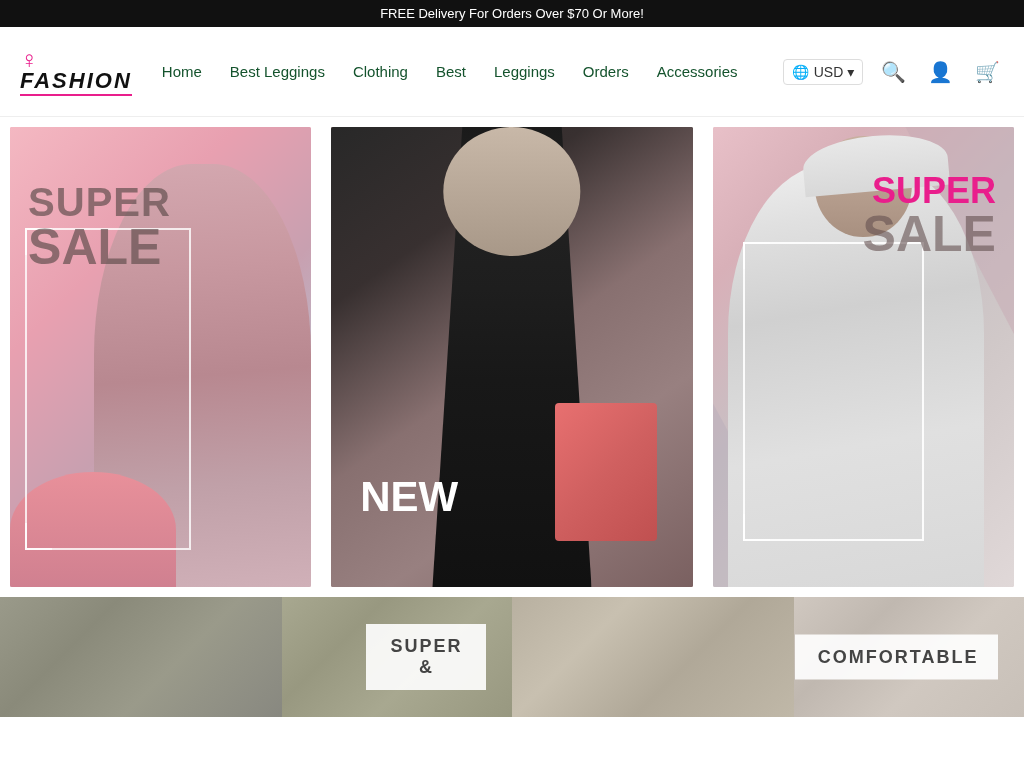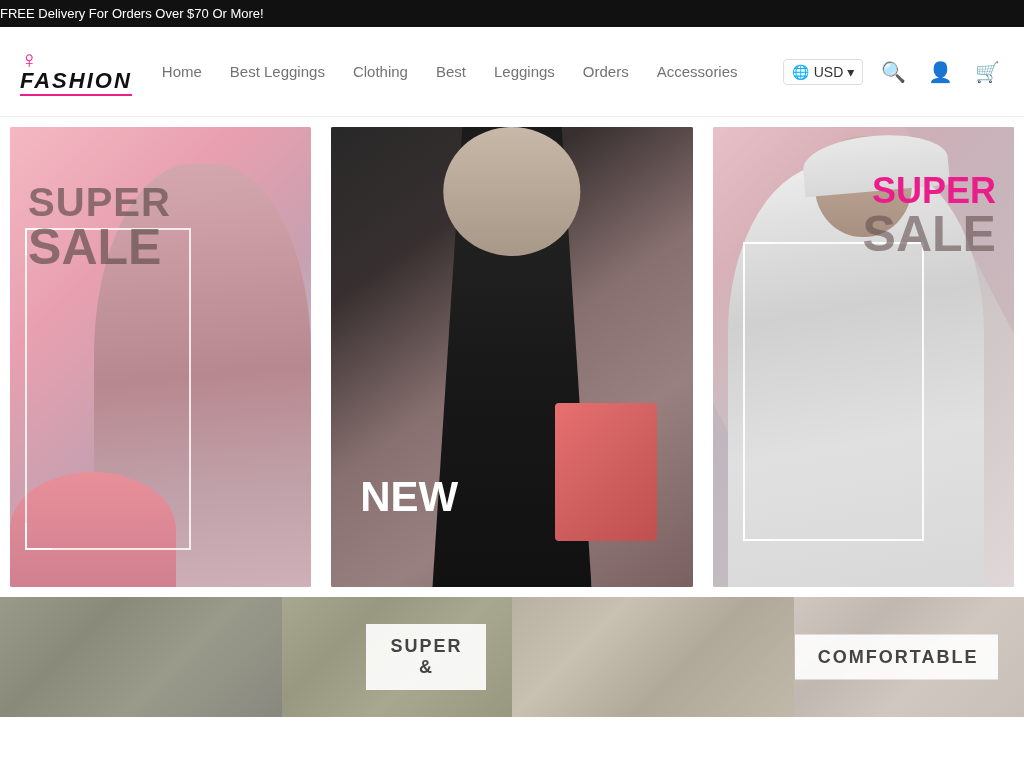--- a/index.html
+++ b/index.html
@@ -2,21 +2,21 @@
 <html><head>
   <meta charset="utf-8">
   <style>
     * { margin: 0; padding: 0; box-sizing: border-box; }
     body { font-family: Arial, sans-serif; width: 1024px; overflow-x: hidden; background: #fff; }
 
     
     .top-banner {
       background: #111;
       color: #fff;
-      text-align: left;
+      text-align: center;
       font-size: 13px;
       padding: 6px 0;
     }
 
     
     .header {
       display: flex;
       align-items: center;
       padding: 10px 20px;
       border-bottom: 1px solid #eee;
@@ -29,21 +29,21 @@
       text-decoration: none;
     }
     nav {
       display: flex;
       align-items: center;
       gap: 28px;
       flex: 1;
     }
     nav a {
       text-decoration: none;
-      color: #737373;
+      color: #14532d;
       font-size: 15px;
       font-weight: 500;
     }
     .header-actions {
       display: flex;
       align-items: center;
       gap: 14px;
     }
     .currency-selector {
       display: flex;

